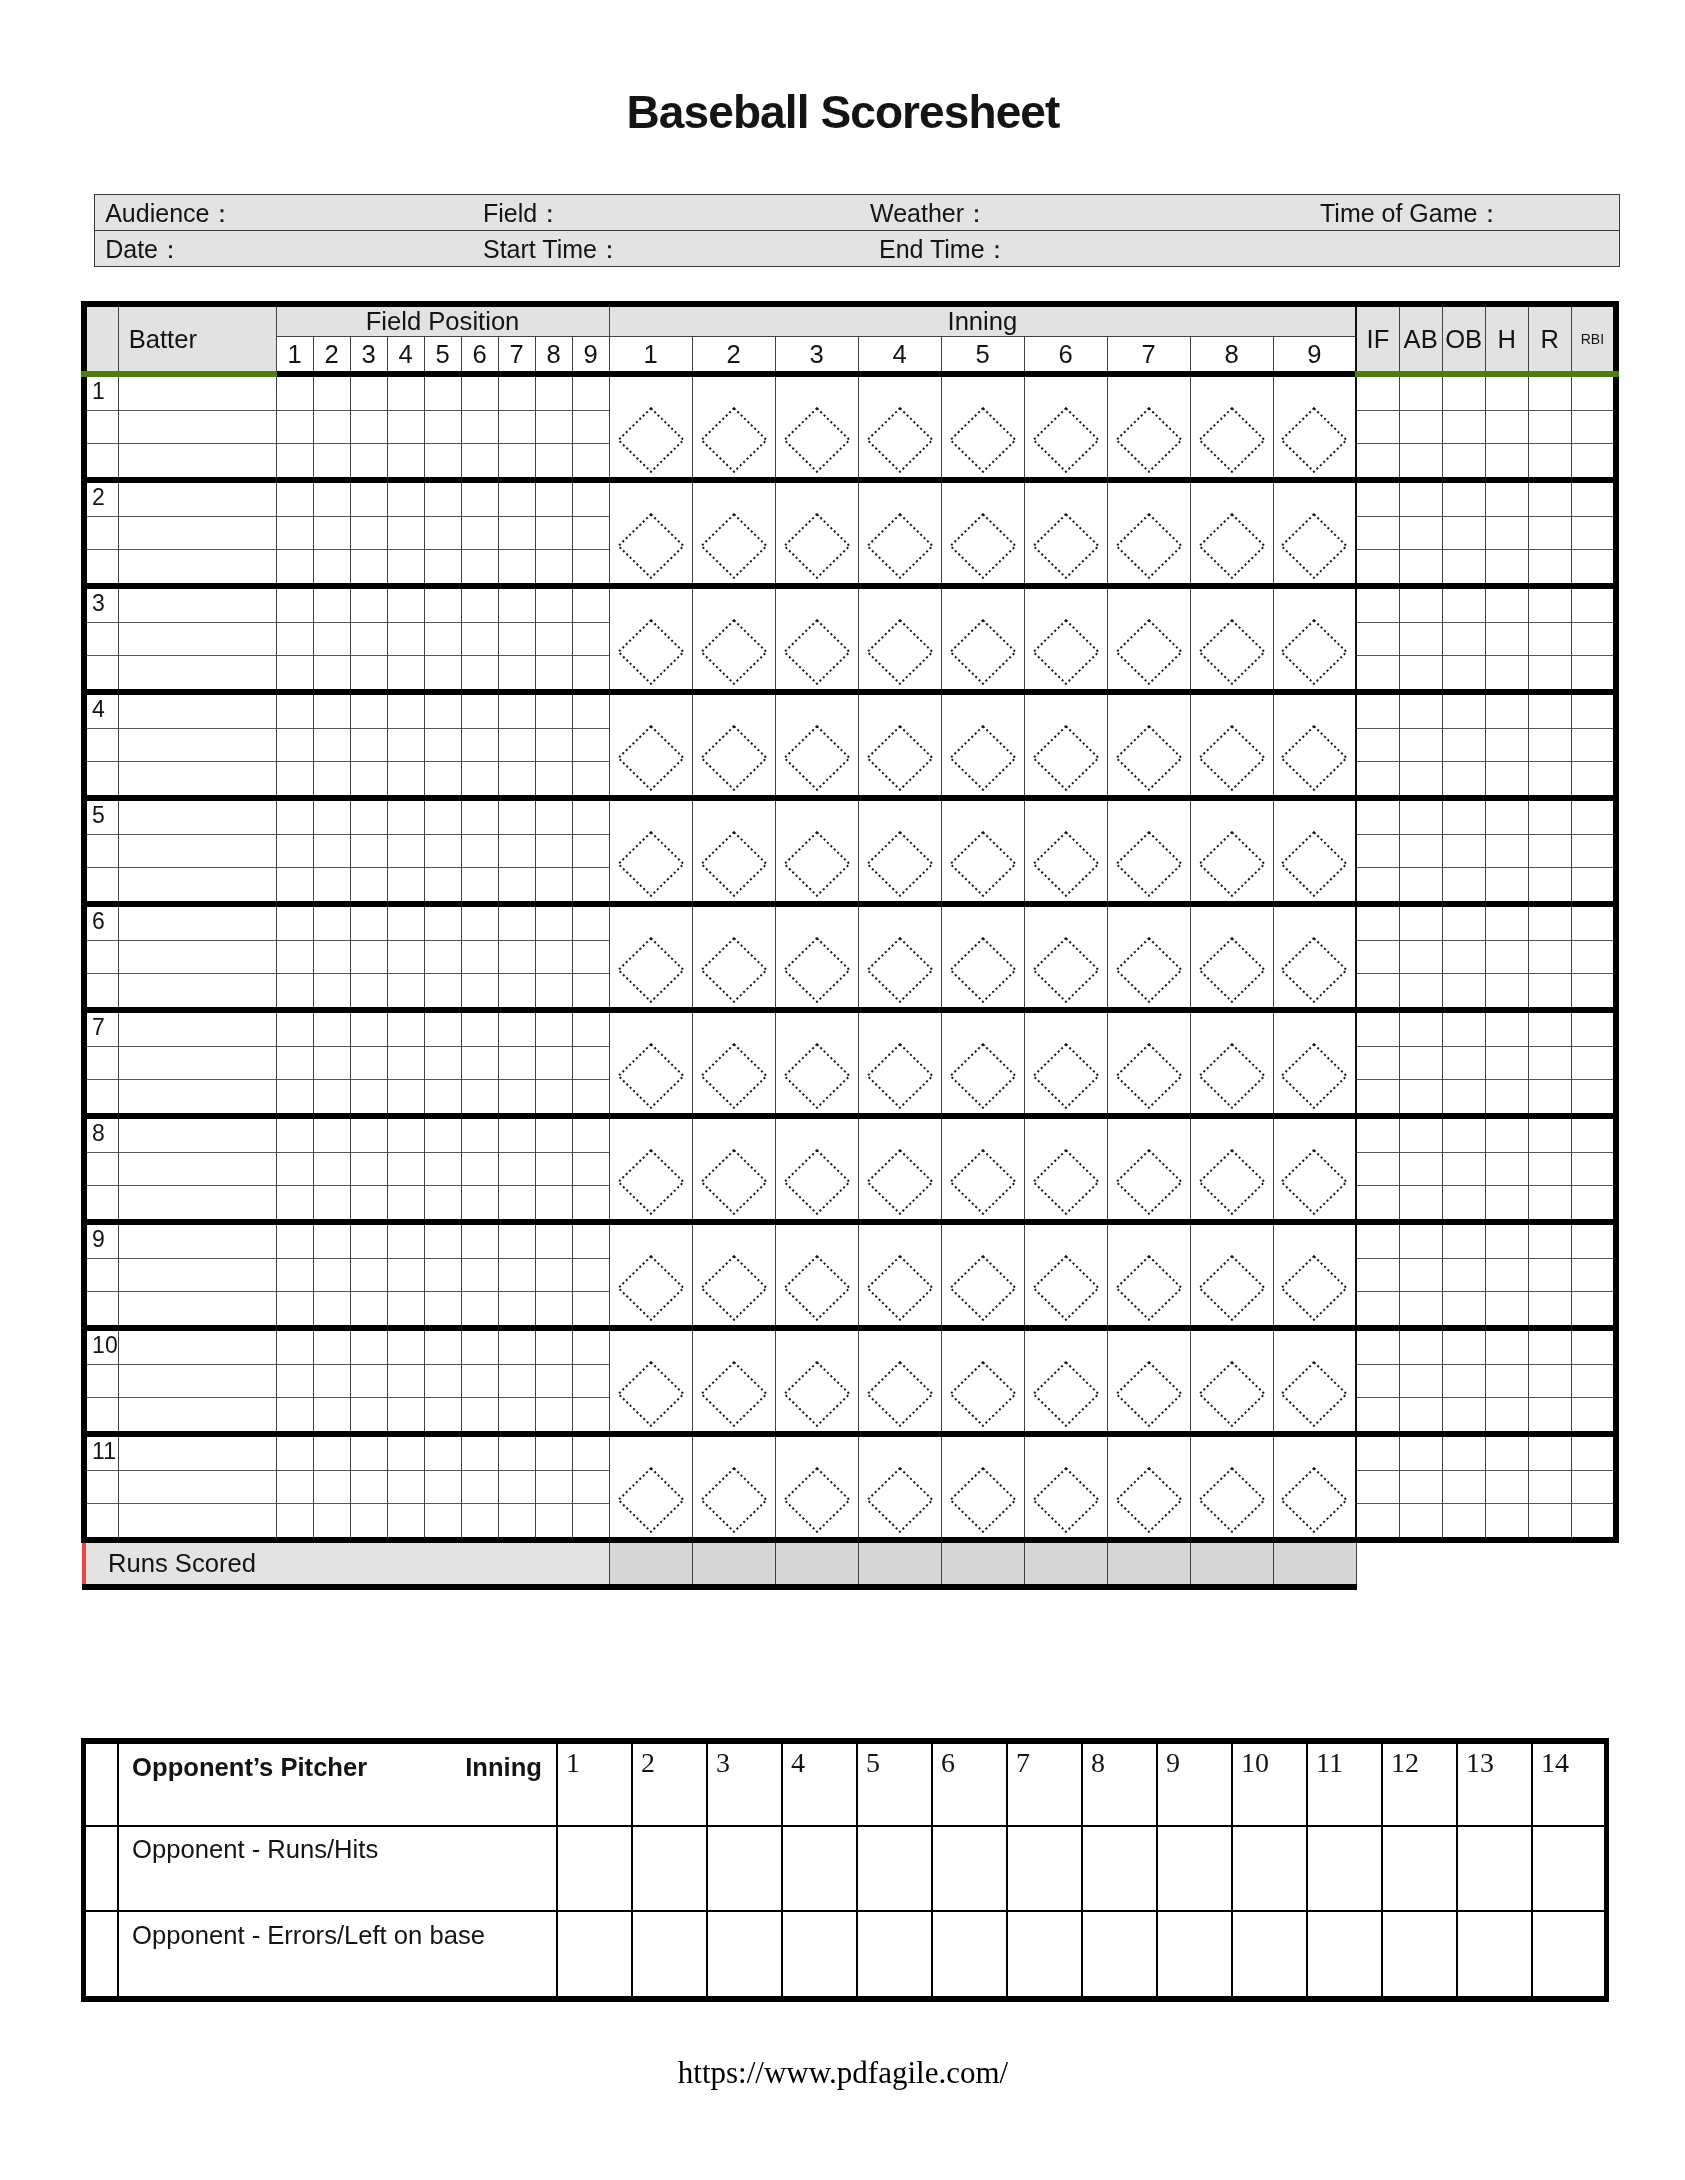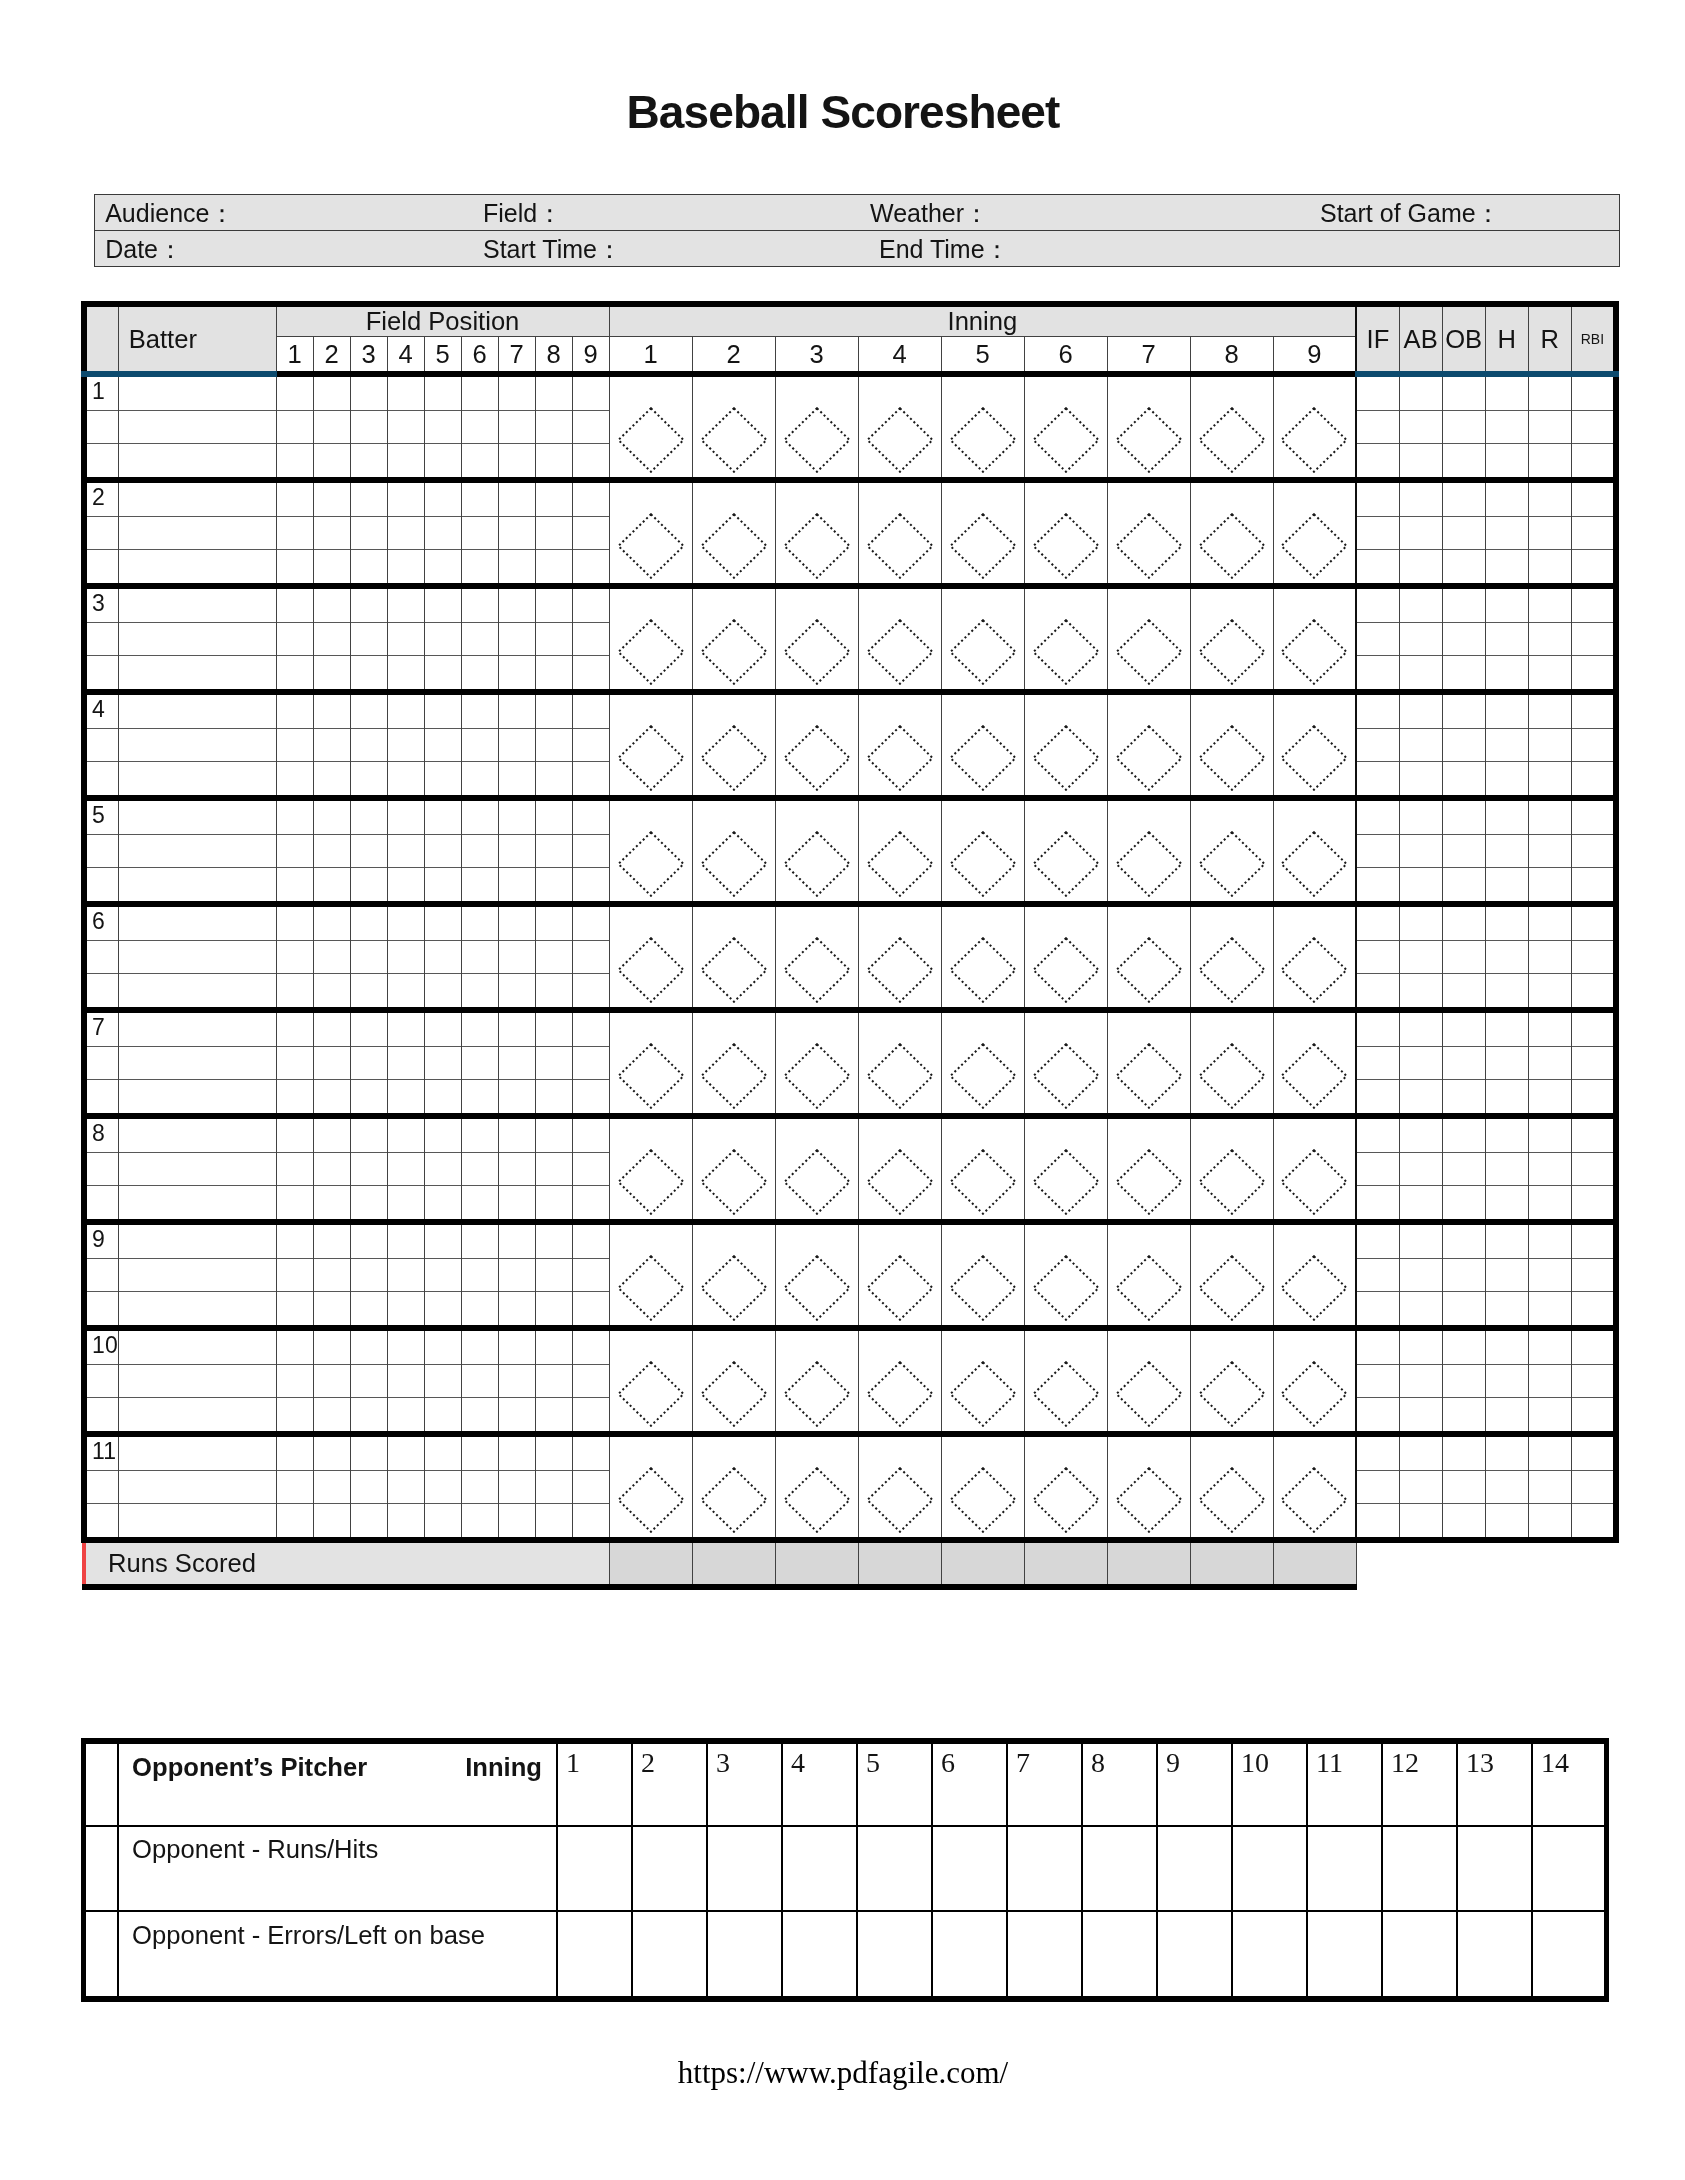--- a/index.html
+++ b/index.html
@@ -15,21 +15,21 @@
   .irow{position:relative;height:35px;background:#e3e3e3;}
   .irow.first{border-bottom:1.7px solid #3a3a3a;}
   .ilabel{position:absolute;top:50%;transform:translateY(-50%);font-size:25px;white-space:nowrap;}
   .p1{left:10.2px}.p2{left:388px}.p3{left:775px}.p4{left:1225px}.p3b{left:784px}
   
   table{border-collapse:collapse;table-layout:fixed;}
   .main{position:absolute;left:81px;top:301px;width:1538px;}
   .main th,.main td{border:1.7px solid #424242;padding:0;font-weight:400;vertical-align:middle;
                     text-align:center;font-size:25.6px;}
   .main tr.h1 th{background:#e2e2e2;border-top:6px solid #000;height:29px;}
-  .main th.corner,.main th.batterh,.main th.stath{border-bottom:6px solid #0c4a6e;}
+  .main th.corner,.main th.batterh,.main th.stath{border-bottom:6px solid #4d7c0f;}
   .main th.corner{border-left:6px solid #000;}
   .main th.batterh{text-align:left;padding-left:10.2px;}
   .main th.rbicol{font-size:14px;}
   .main th.ifcol,.main td.ifcol{border-left:2.6px solid #101010;}
   .main th.rbicol,.main td.rbicol{border-right:6px solid #000;}
   .main tr.h2 td{background:#fff;height:34px;border-bottom:6px solid #000;}
   .main tr.brow td{height:100px;position:relative;border-bottom:6px solid #000;}
   .main tr.brow td.num{border-left:6px solid #000;}
   .main tr.runs td{height:41px;border-bottom:6px solid #000;}
   .main tr.runs td.runslabel{background:#e3e3e3;border-left:4px solid #ef4444;
@@ -61,21 +61,21 @@
 
 <div class="page">
 
   <div class="title">Baseball Scoresheet</div>
 
   <div class="band">
     <div class="irow first">
       <span class="ilabel p1">Audience：</span>
       <span class="ilabel p2">Field：</span>
       <span class="ilabel p3">Weather：</span>
-      <span class="ilabel p4">Start of Game：</span>
+      <span class="ilabel p4">Time of Game：</span>
     </div>
     <div class="irow">
       <span class="ilabel p1">Date：</span>
       <span class="ilabel p2">Start Time：</span>
       <span class="ilabel p3b">End Time：</span>
     </div>
   </div>
 
   <table class="main">
     <colgroup id="maincols">

